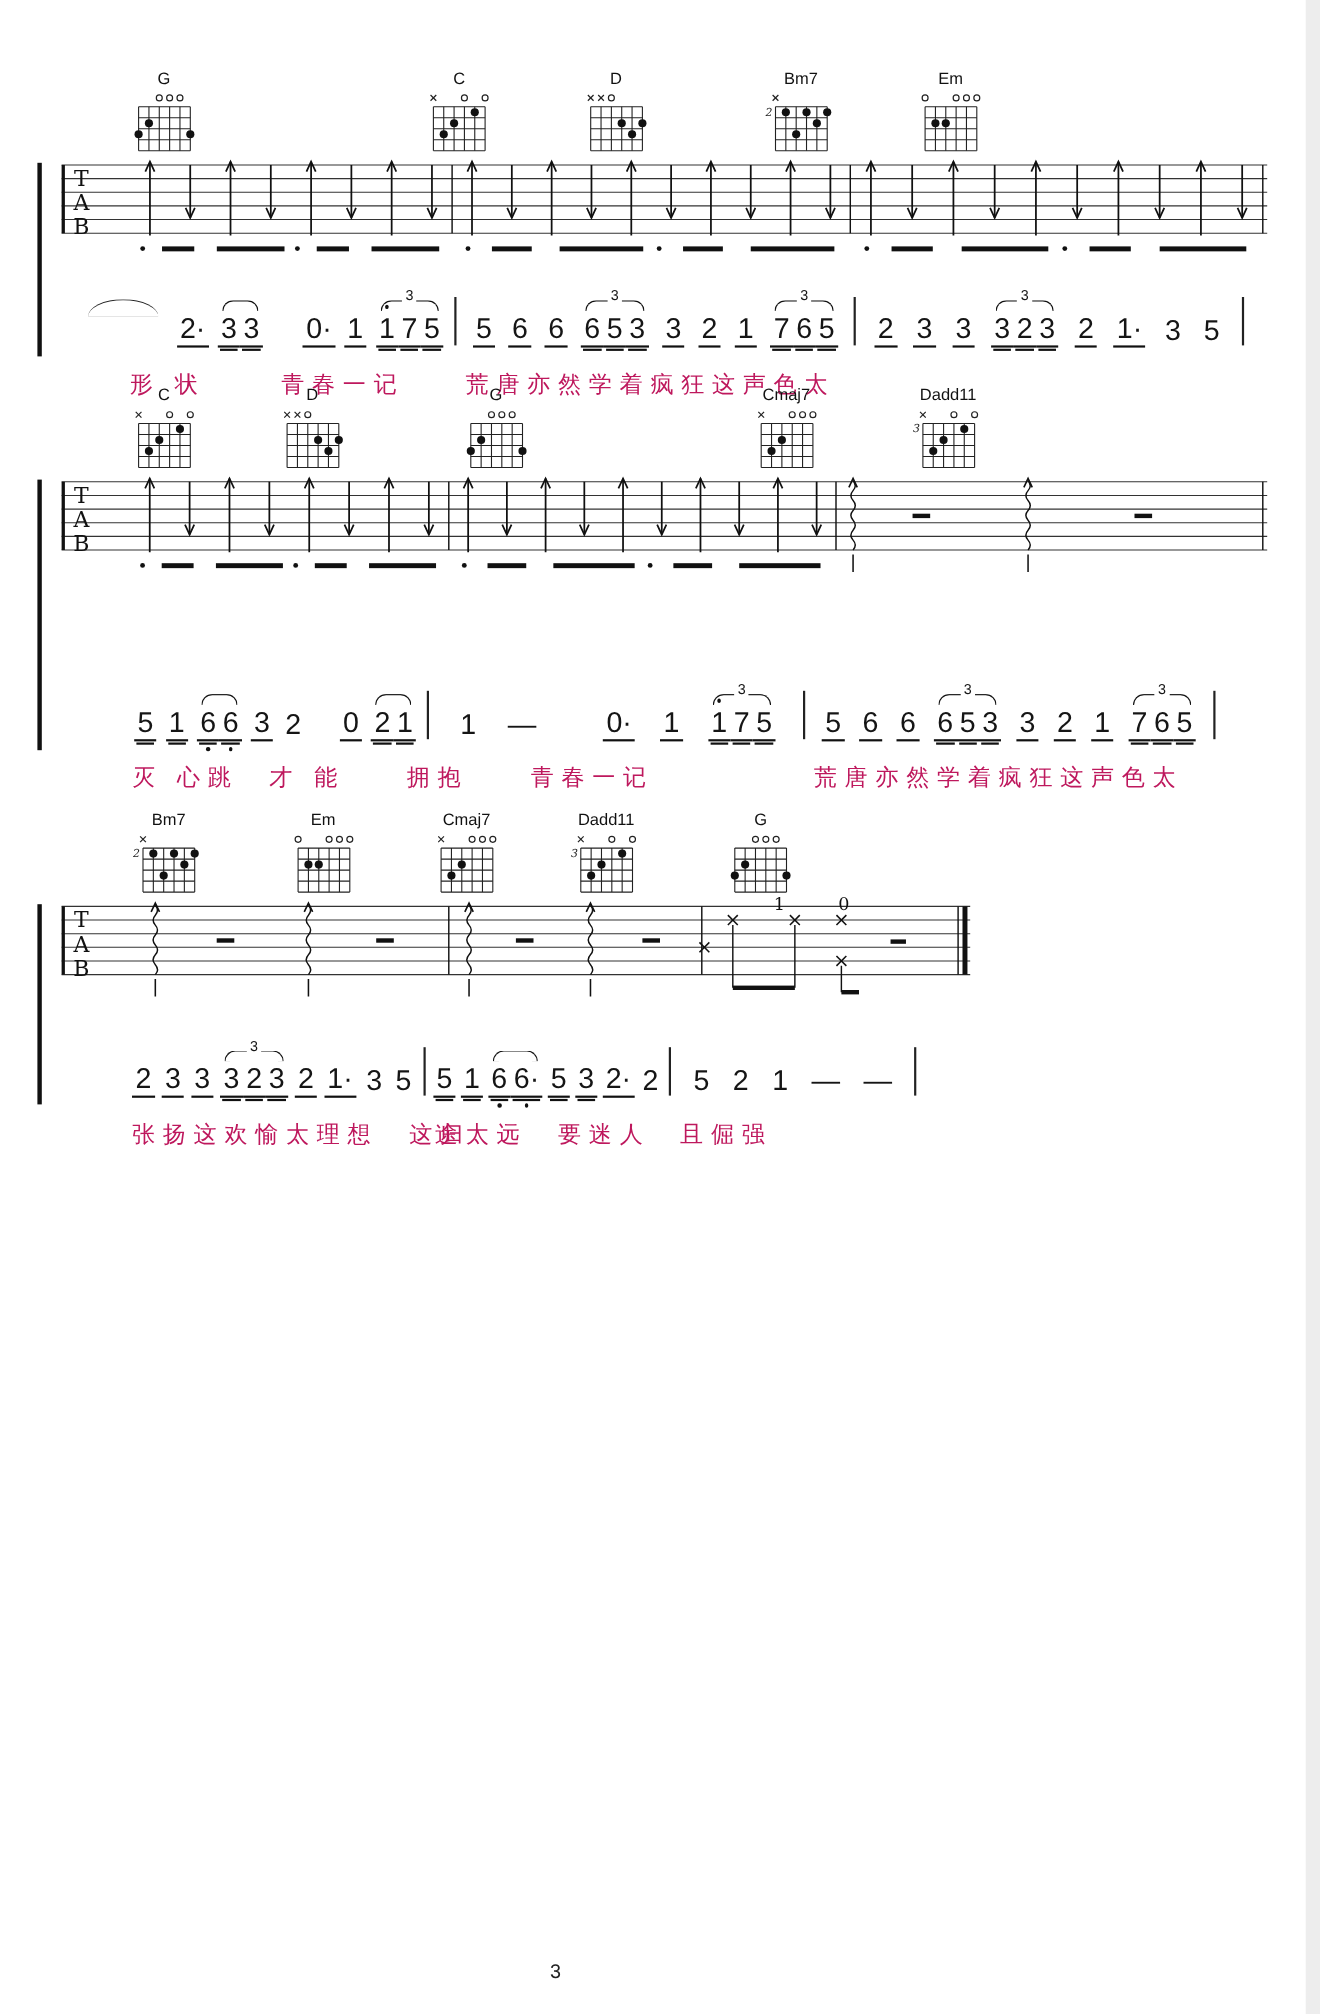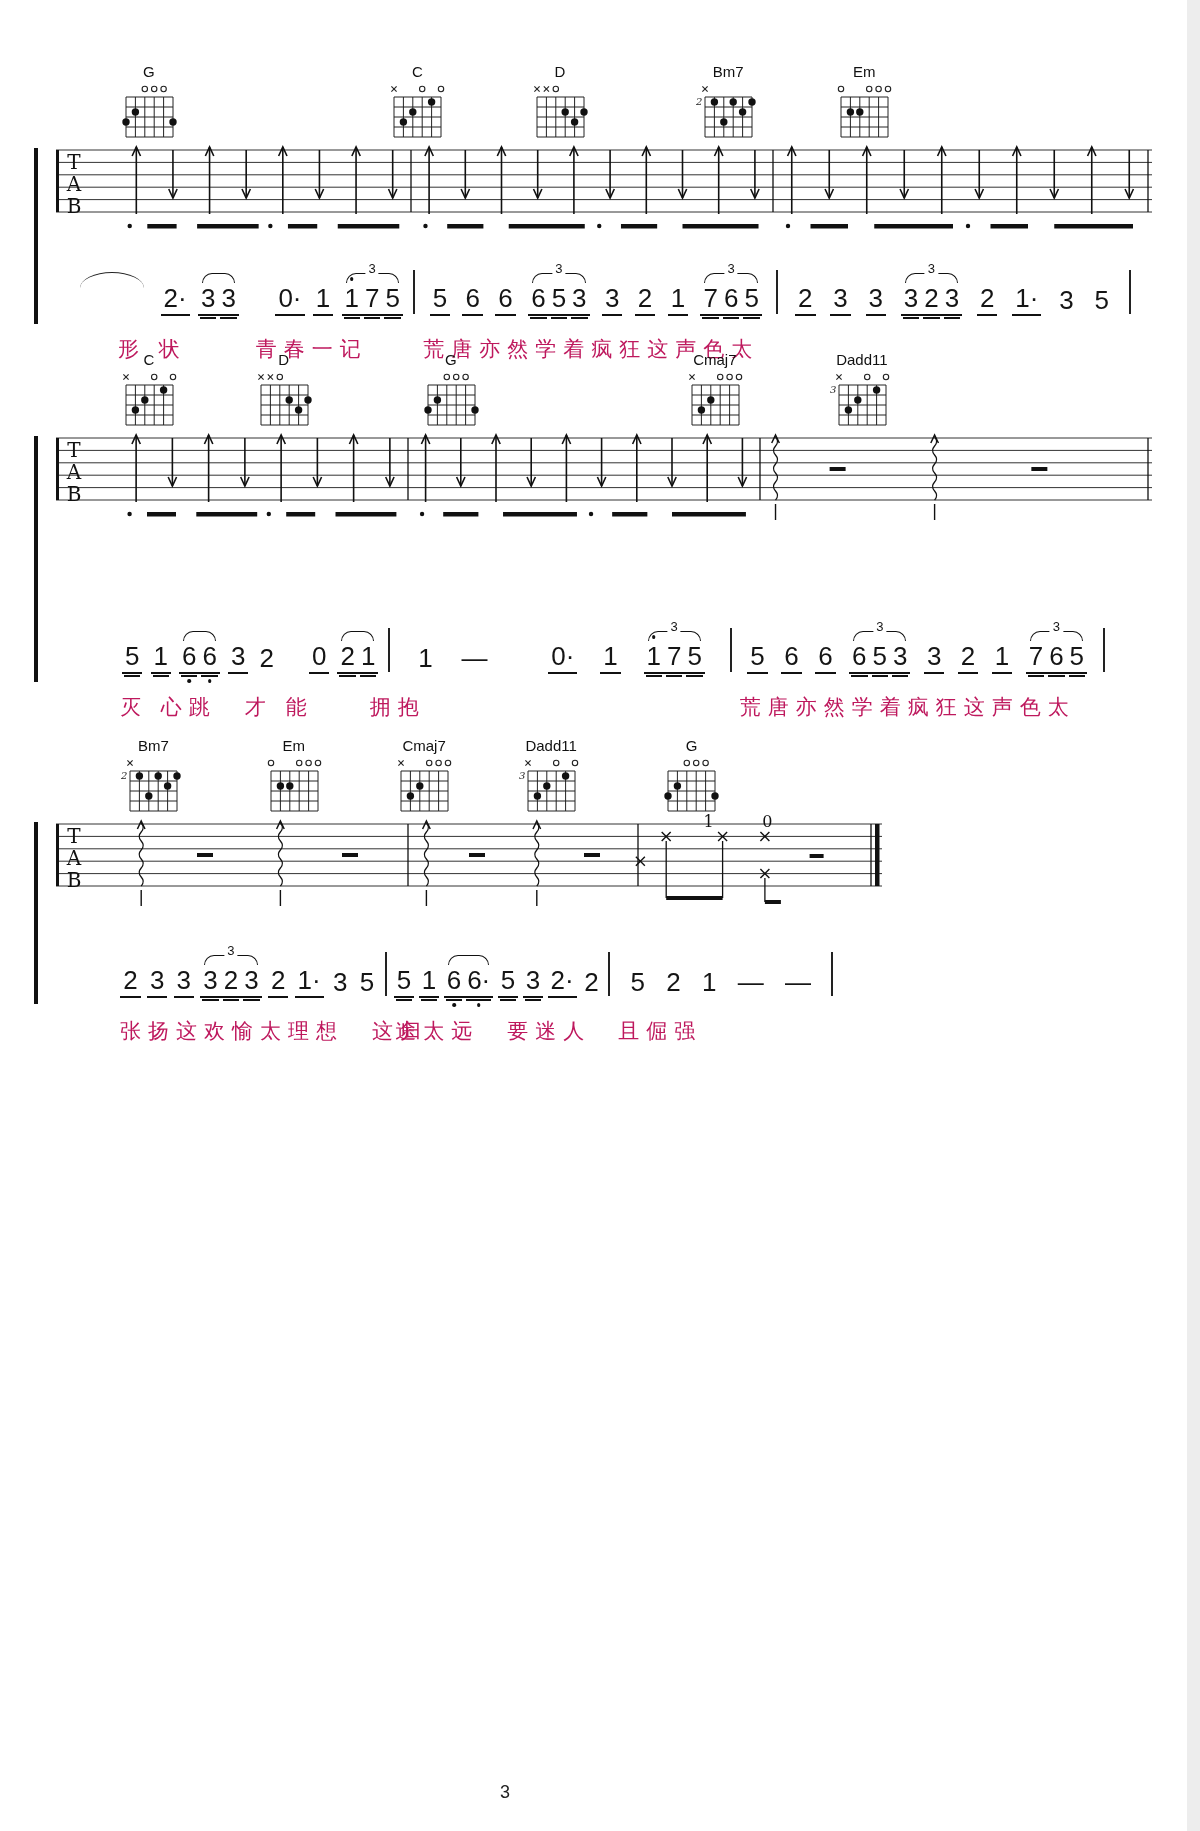--- a/index.html
+++ b/index.html
@@ -504,20 +504,21 @@
               <span class="note u0">—</span>
               <span class="spacer" style="width: 12px;"></span>
               <span class="note u1">0·</span>
               <span class="note u1">1</span>
               <span class="grp" data-n="3">
                 <span class="note u2">1<i class="dot hi"></i></span>
                 <span class="note u2">7</span>
                 <span class="note u2">5</span>
               </span>
             </div>
+            <div class="lyric">　　　青春一记</div>
           </div>
           <div class="sep"></div>
           <div class="measure" style="width: 35%;">
             <div class="notes">
               <span class="note u1">5</span>
               <span class="note u1">6</span>
               <span class="note u1">6</span>
               <span class="grp" data-n="3">
                 <span class="note u2">6</span>
                 <span class="note u2">5</span>

